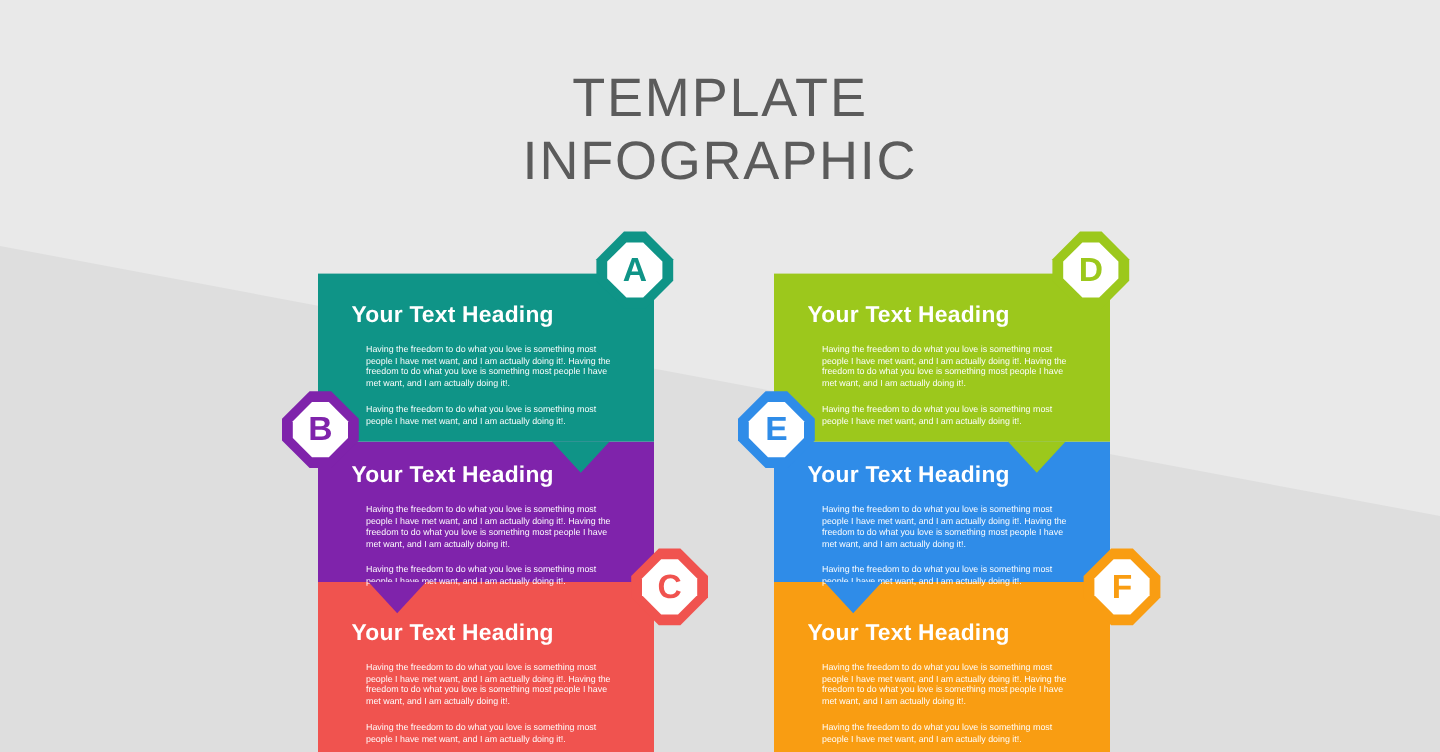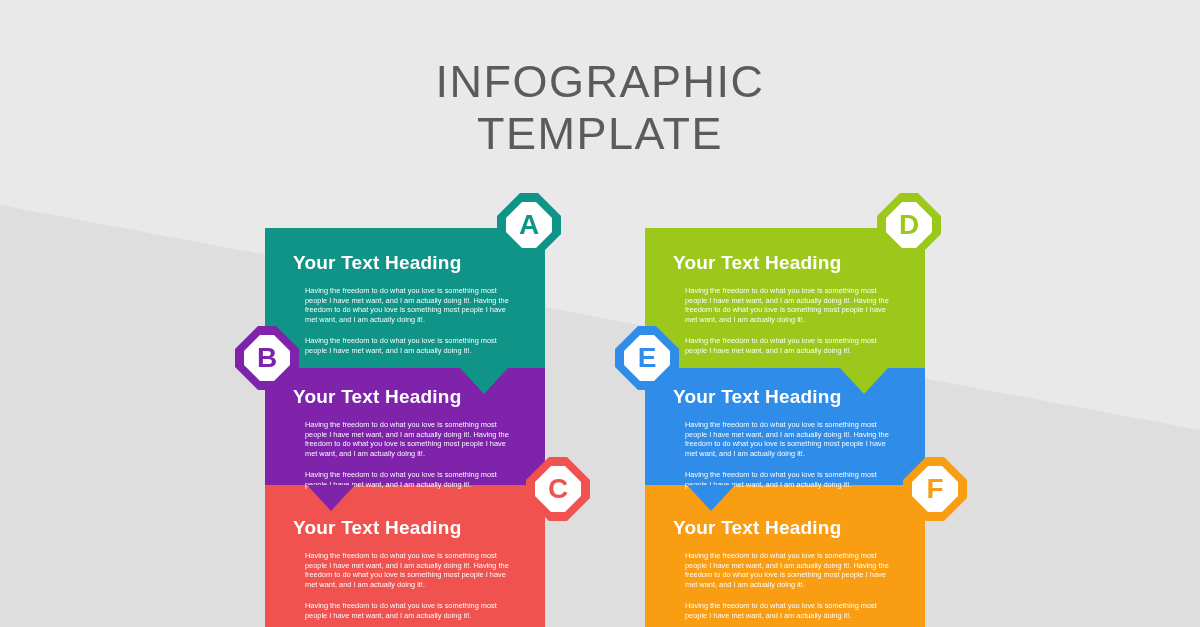--- a/index.html
+++ b/index.html
@@ -89,22 +89,22 @@
 
 <div id="stage">
 
   <div class="bg-base"></div>
 
   <svg class="bg-diagonal" viewBox="0 0 1200 627" preserveAspectRatio="none">
     <polygon points="0,205 1200,430 1200,627 0,627" fill="#dedede"></polygon>
   </svg>
 
   <div class="title-wrap">
+    <div class="title-line">TEMPLATE</div>
     <div class="title-line">INFOGRAPHIC</div>
-    <div class="title-line">TEMPLATE</div>
   </div>
 
   <div class="panel" style="left:265px;top:228px;width:280px;height:140px;background:#0f9487;z-index:10;">
     <div class="content">
       <h3>Your Text Heading</h3>
       <p>Having the freedom to do what you love is something most people I have met want, and I am actually doing it!. Having the freedom to do what you love is something most people I have met want, and I am actually doing it!.</p>
       <p class="gap">Having the freedom to do what you love is something most people I have met want, and I am actually doing it!.</p>
     </div>
   </div>
   <div class="pointer" style="left:460px;top:368px;border-top:26px solid #0f9487;z-index:12;"></div>

